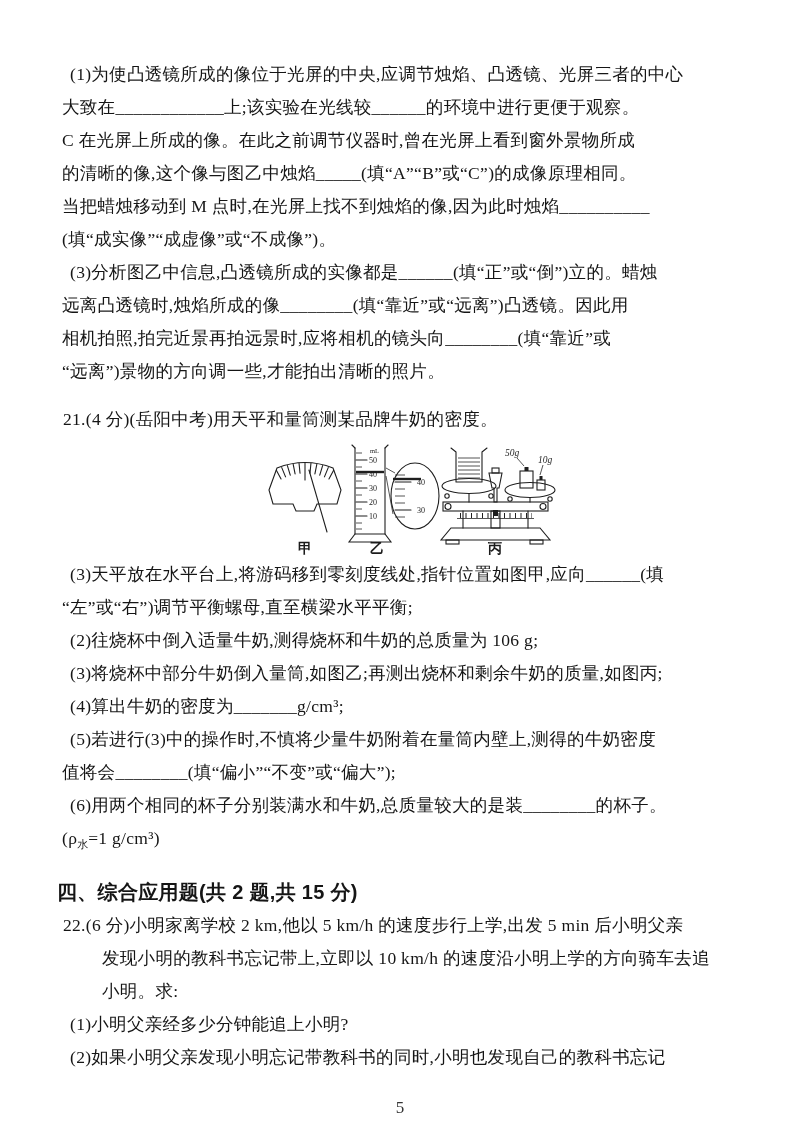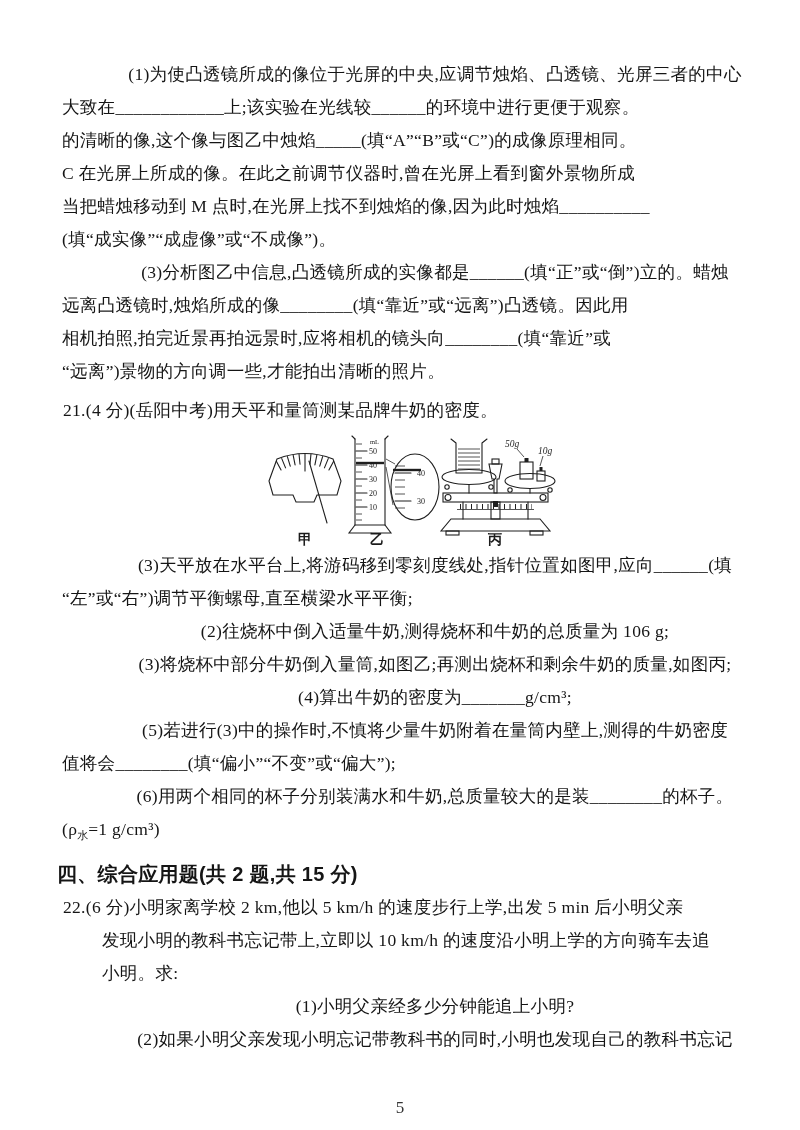--- a/index.html
+++ b/index.html
@@ -5,29 +5,29 @@
   html,body{margin:0;padding:0;}
   body{
     width:800px;height:1130px;background:#ffffff;position:relative;overflow:hidden;
     font-family:"Liberation Serif","DejaVu Serif",serif;color:#151515;
   }
   .content{padding-top:58px;}
   .ln{
     margin:0;font-size:17.5px;line-height:33px;letter-spacing:0.3px;
     white-space:nowrap;
   }
-  .item{margin-left:70px;text-align:center;}
+  .item{margin-left:70px;}
   .cont{margin-left:62px;}
   .qnum{margin-left:63px;}
   .cont2{margin-left:102px;font-family:Liberation Serif, serif;}
   .sec{
     margin-left:57px;font-weight:700;
     font-family:"Liberation Sans","DejaVu Sans",sans-serif;font-size:20px;
   }
-  .mt6{margin-top:6px;}
+  .mt6{margin-top:15px;}
   .apparatus{margin:4px 0 2px 253px;padding:0;}
   .apparatus svg{display:block;}
   .sub{font-size:11px;vertical-align:-4px;letter-spacing:0;}
   .pageno{
     position:absolute;left:0;bottom:12px;width:100%;text-align:center;
     font-size:17px;color:#333;
   }
   svg .stroke{stroke:#1f1f1f;stroke-width:1.1;fill:none;stroke-linecap:round;}
   svg .thin{stroke:#2a2a2a;stroke-width:0.8;fill:none;}
   svg .thick{stroke:#1f1f1f;stroke-width:2.4;fill:none;}
@@ -39,22 +39,22 @@
   .weight-label{font-size:9.5px;font-style:italic;}
 </style>
 </head>
 <body>
 
 <div class="page">
   <div class="content">
 
     <p class="ln item">(1)为使凸透镜所成的像位于光屏的中央,应调节烛焰、凸透镜、光屏三者的中心</p>
     <p class="ln cont">大致在____________上;该实验在光线较______的环境中进行更便于观察。</p>
+    <p class="ln cont">C 在光屏上所成的像。在此之前调节仪器时,曾在光屏上看到窗外景物所成</p>
     <p class="ln cont">的清晰的像,这个像与图乙中烛焰_____(填“A”“B”或“C”)的成像原理相同。</p>
-    <p class="ln cont">C 在光屏上所成的像。在此之前调节仪器时,曾在光屏上看到窗外景物所成</p>
     <p class="ln cont">当把蜡烛移动到 M 点时,在光屏上找不到烛焰的像,因为此时烛焰__________</p>
     <p class="ln cont">(填“成实像”“成虚像”或“不成像”)。</p>
     <p class="ln item">(3)分析图乙中信息,凸透镜所成的实像都是______(填“正”或“倒”)立的。蜡烛</p>
     <p class="ln cont">远离凸透镜时,烛焰所成的像________(填“靠近”或“远离”)凸透镜。因此用</p>
     <p class="ln cont">相机拍照,拍完近景再拍远景时,应将相机的镜头向________(填“靠近”或</p>
     <p class="ln cont">“远离”)景物的方向调一些,才能拍出清晰的照片。</p>
 
     <p class="ln qnum mt6">21.(4 分)(岳阳中考)用天平和量筒测某品牌牛奶的密度。</p>
 
     <figure class="apparatus">

